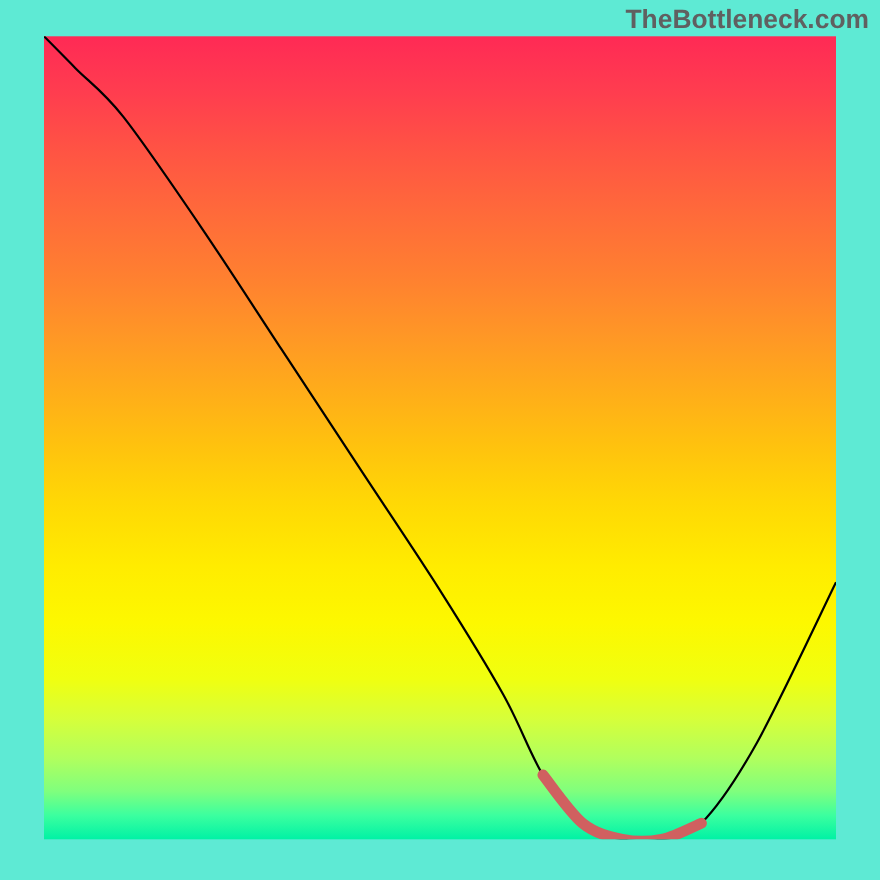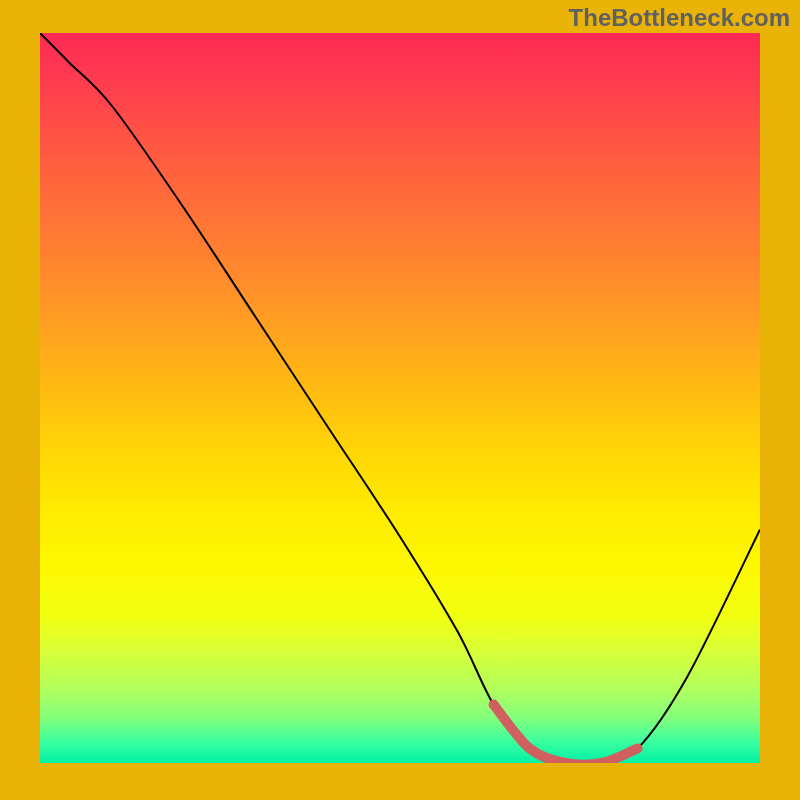--- a/index.html
+++ b/index.html
@@ -1,21 +1,21 @@
 <!DOCTYPE html>
 <html><head>
 <meta charset="utf-8">
 <style>
   * { margin: 0; padding: 0; box-sizing: border-box; }
   html, body { width: 800px; height: 800px; background: #000; }
   .container {
     width: 800px;
     height: 800px;
     position: relative;
-    background: #eab308;
+    background: #5eead4;
   }
   .watermark {
     position: absolute;
     top: 4px;
     right: 10px;
     color: #606060;
     font-family: Arial, Helvetica, sans-serif;
     font-size: 24px;
     font-weight: bold;
     z-index: 10;

